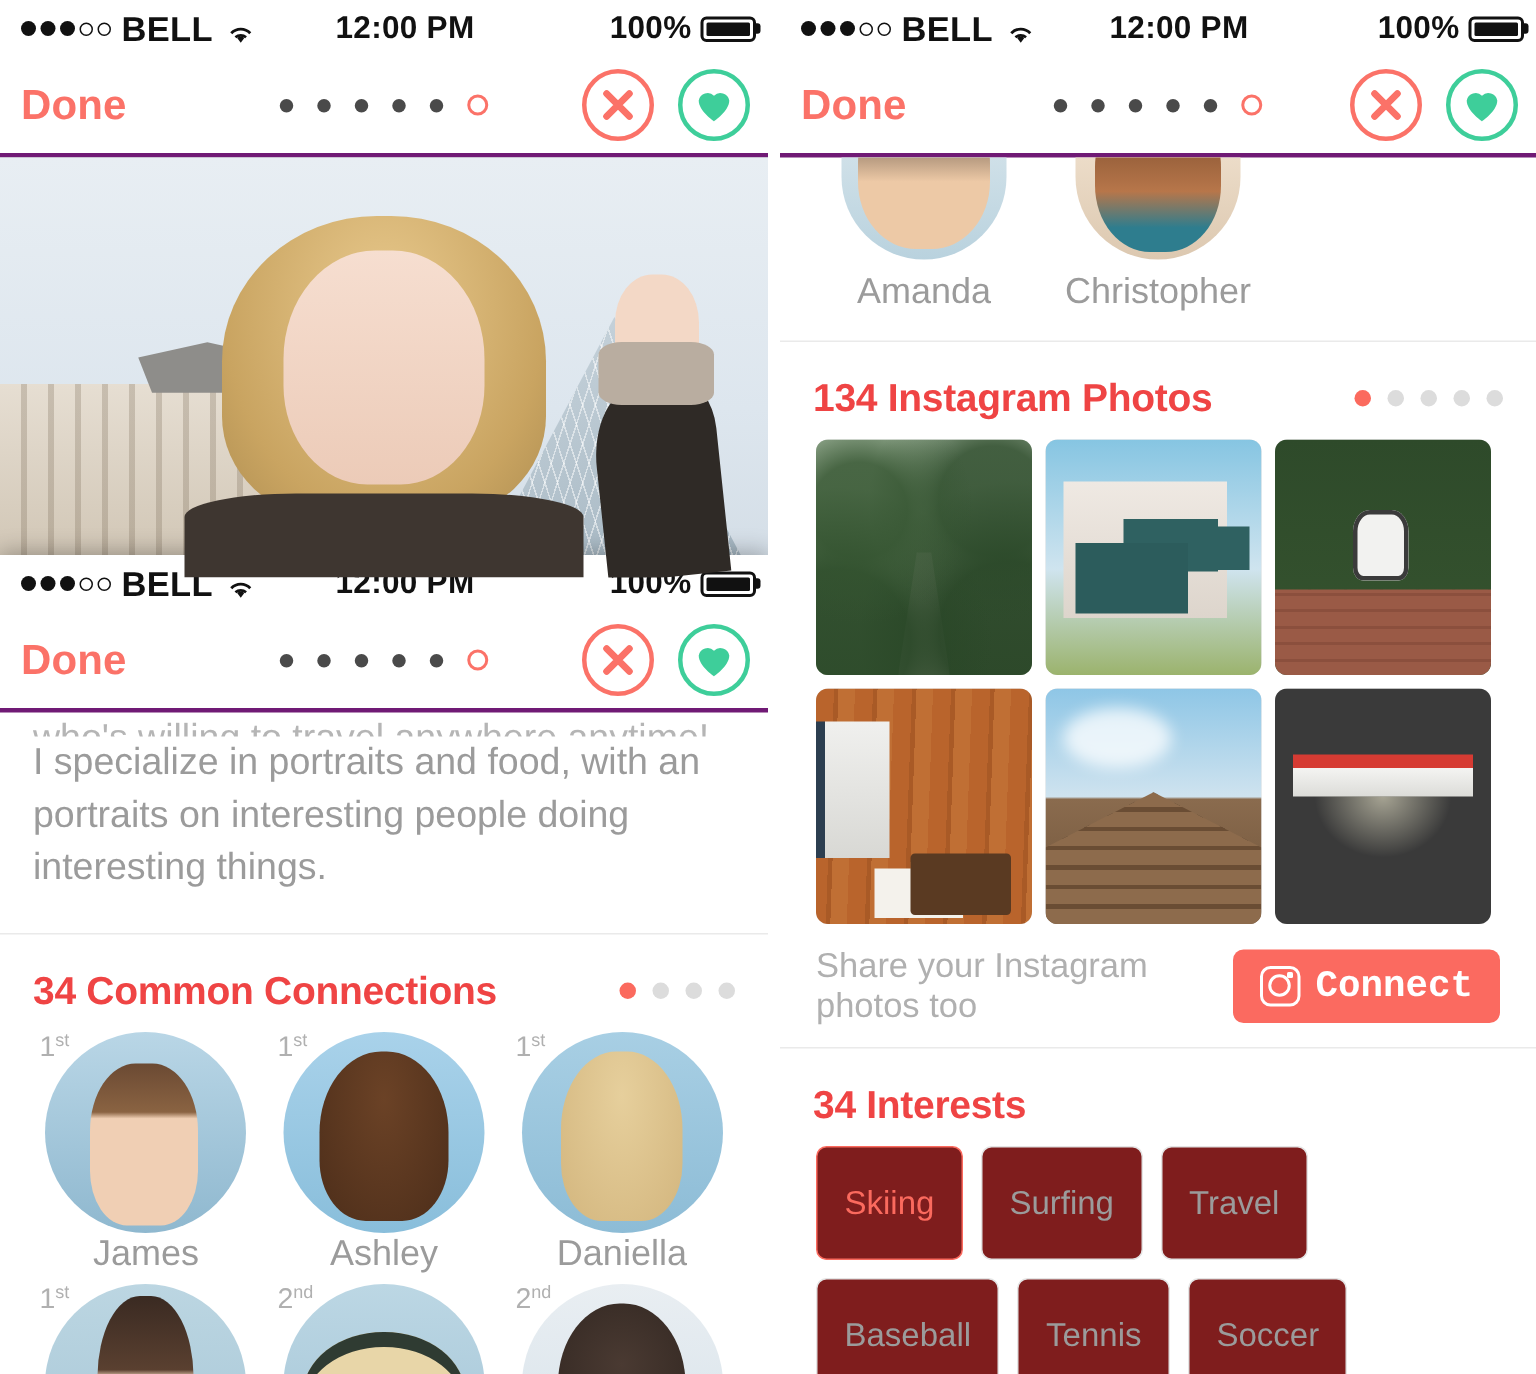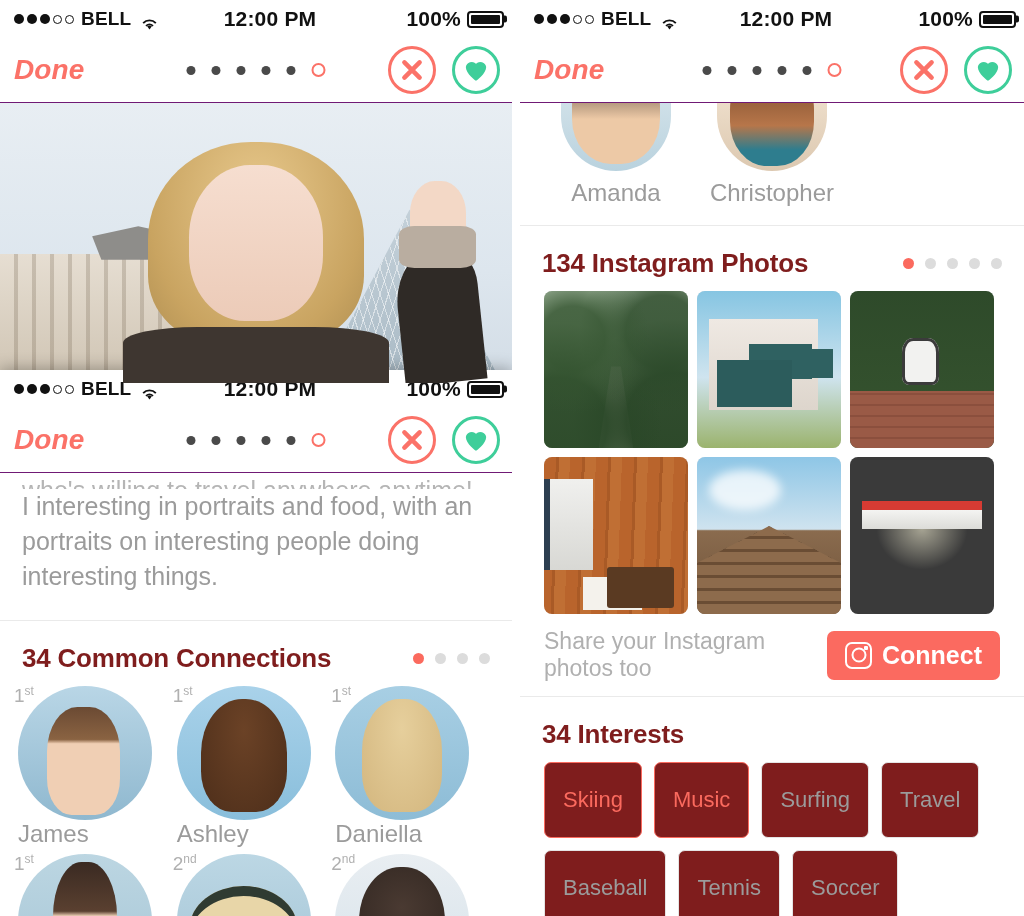--- a/index.html
+++ b/index.html
@@ -21,35 +21,34 @@
   .statusbar{
     height:38px;background:#fff;position:relative;
     display:flex;align-items:center;
     font-size:21px;font-weight:bold;color:#111;
     letter-spacing:.2px;
   }
   .sb-left{position:absolute;left:14px;display:flex;align-items:center;gap:7px;}
   .sb-dots{display:flex;align-items:center;gap:3px;}
   .sb-dot{width:10px;height:10px;border-radius:50%;background:#111;}
   .sb-dot.hollow{background:transparent;border:1.6px solid #111;width:7px;height:7px;}
-  .sb-carrier{font-size:19px;font-weight:bold;color:#111;}
+  .sb-carrier{font-size:23px;font-weight:bold;color:#111;}
   .sb-wifi{width:19px;height:15px;position:relative;margin-left:2px;}
   .sb-center{position:absolute;left:0;right:0;text-align:center;font-size:21px;font-weight:bold;padding-left:28px;}
   .sb-right{position:absolute;right:8px;display:flex;align-items:center;gap:6px;}
   .sb-batt{width:37px;height:17px;border:2px solid #111;border-radius:4px;position:relative;box-sizing:border-box;padding:2px;}
   .sb-batt i{display:block;height:100%;background:#111;border-radius:1px;}
   .sb-batt::after{content:"";position:absolute;right:-5px;top:50%;transform:translateY(-50%);
     width:3px;height:7px;background:#111;border-radius:0 2px 2px 0;}
 
   
   .navbar{
     height:64px;background:#fff;position:relative;
     display:flex;align-items:center;
-    border-bottom:1px solid #701a75;
-    font-style:italic;
+    border-bottom:3px solid #701a75;
   }
   .nav-done{
     position:absolute;left:14px;font-size:28px;color:#fb7268;font-weight:bold;
     letter-spacing:.1px;cursor:pointer;
   }
   .nav-dots{position:absolute;left:50%;transform:translateX(-50%);
     display:flex;align-items:center;gap:16px;}
   .nd{width:9px;height:9px;border-radius:50%;background:#4a4a4a;}
   .nd.current{background:transparent;border:2px solid #fb7268;width:14px;height:14px;box-sizing:border-box;}
   .nav-actions{position:absolute;right:12px;display:flex;align-items:center;gap:16px;}
@@ -72,49 +71,49 @@
     display:block;height:16px;overflow:hidden;color:#b5b5b5;
   }
   .bio p{margin:0;}
   .divider{height:1px;background:#eaeaea;margin:26px 0 0 0;}
 
   
   .sec-head{
     display:flex;align-items:center;justify-content:space-between;
     padding:22px 22px 8px 22px;
   }
-  .sec-title{font-size:26px;font-weight:bold;color:#7f1d1d;letter-spacing:-.2px;}
+  .sec-title{font-size:26px;font-weight:bold;color:#ef4444;letter-spacing:-.2px;}
   .pager{display:flex;align-items:center;gap:11px;}
   .pg{width:11px;height:11px;border-radius:50%;background:#dcdcdc;}
   .pg.on{background:#fb6a5e;}
 
   
   .conn-grid{display:flex;flex-wrap:wrap;padding:4px 18px 0 18px;}
   .conn{width:33.33%;box-sizing:border-box;display:flex;flex-direction:column;
-    position:relative;margin-bottom:6px;}
+    align-items:center;position:relative;margin-bottom:6px;}
   .conn-avwrap{position:relative;width:134px;height:134px;}
   .conn-av{width:134px;height:134px;border-radius:50%;overflow:hidden;background:#c5dce8;position:relative;}
   .deg{position:absolute;left:-4px;top:-2px;font-size:19px;color:#b0b0b0;z-index:3;}
   .deg sup{font-size:12px;}
   .conn-name{font-size:24px;color:#9b9b9b;}
 
   
   .rconn-row{display:flex;padding:0 18px;}
   .rconn{width:33.33%;display:flex;flex-direction:column;align-items:center;}
   .rconn-av{width:110px;height:68px;border-radius:0 0 55px 55px;overflow:hidden;background:#cfe1ea;position:relative;}
   .rconn-name{margin-top:8px;font-size:24px;color:#9b9b9b;}
 
   
   .ig-grid{display:flex;flex-wrap:wrap;gap:9px;padding:4px 24px 0 24px;}
   .ig-cell{width:144px;height:157px;border-radius:8px;overflow:hidden;position:relative;background:#ddd;}
   .ig-share{display:flex;align-items:center;justify-content:space-between;padding:14px 24px 14px 24px;}
   .ig-share-text{font-size:23px;color:#b0b0b0;}
   .btn-connect{
     display:flex;align-items:center;gap:10px;background:#fb6a60;color:#fff;
-    border-radius:7px;padding:10px 18px;font-size:25px;font-weight:bold;cursor:pointer;
+    border-radius:7px;padding:10px 18px;font-size:25px;font-weight:bold;cursor:pointer;font-family:Liberation Mono, monospace;
   }
   .ig-icon{width:27px;height:27px;border:2.5px solid #fff;border-radius:7px;position:relative;box-sizing:border-box;}
   .ig-icon::before{content:"";position:absolute;left:50%;top:50%;transform:translate(-50%,-50%);
     width:11px;height:11px;border:2.5px solid #fff;border-radius:50%;}
   .ig-icon::after{content:"";position:absolute;right:2.5px;top:2.5px;width:4px;height:4px;background:#fff;border-radius:1px;}
 
   
   .tags{display:flex;flex-wrap:wrap;gap:12px;padding:4px 24px 0 24px;}
   .tag{
     border:1.5px solid #e4e4e4;border-radius:7px;padding:26px 18px;
@@ -333,21 +332,21 @@
           <div class="circbtn like">
             <svg width="26" height="24" viewBox="0 0 24 22">
                 <path d="M12 21S2.6 14.6 2.6 8.2A5.6 5.6 0 0112 5.3a5.6 5.6 0 019.4 2.9C21.4 14.6 12 21 12 21z" fill="#3ece9a"></path>
               </svg>
           </div>
         </div>
       </div>
 
       <div class="bio">
         <span class="clipped">who's willing to travel anywhere anytime!</span>
-        <p>I interesting in portraits and food, with an</p>
+        <p>I specialize in portraits and food, with an</p>
         <p>portraits on interesting people doing</p>
         <p>interesting things.</p>
       </div>
       <div class="divider"></div>
 
       <div class="sec-head">
         <div class="sec-title">34 Common Connections</div>
         <div class="pager">
           <i class="pg on"></i>
             <i class="pg"></i>
@@ -508,21 +507,20 @@
     </div>
 
     <div class="divider" style="margin:0;"></div>
 
     <div class="sec-head">
       <div class="sec-title">34 Interests</div>
     </div>
 
     <div class="tags">
       <div class="tag sel">Skiing</div>
-      <div class="tag sel">Music</div>
       <div class="tag">Surfing</div>
       <div class="tag">Travel</div>
       <div class="tag">Baseball</div>
       <div class="tag">Tennis</div>
       <div class="tag">Soccer</div>
       <div class="tag">Hiking</div>
       <div class="tag">Hawaii</div>
 
     </div>
 

